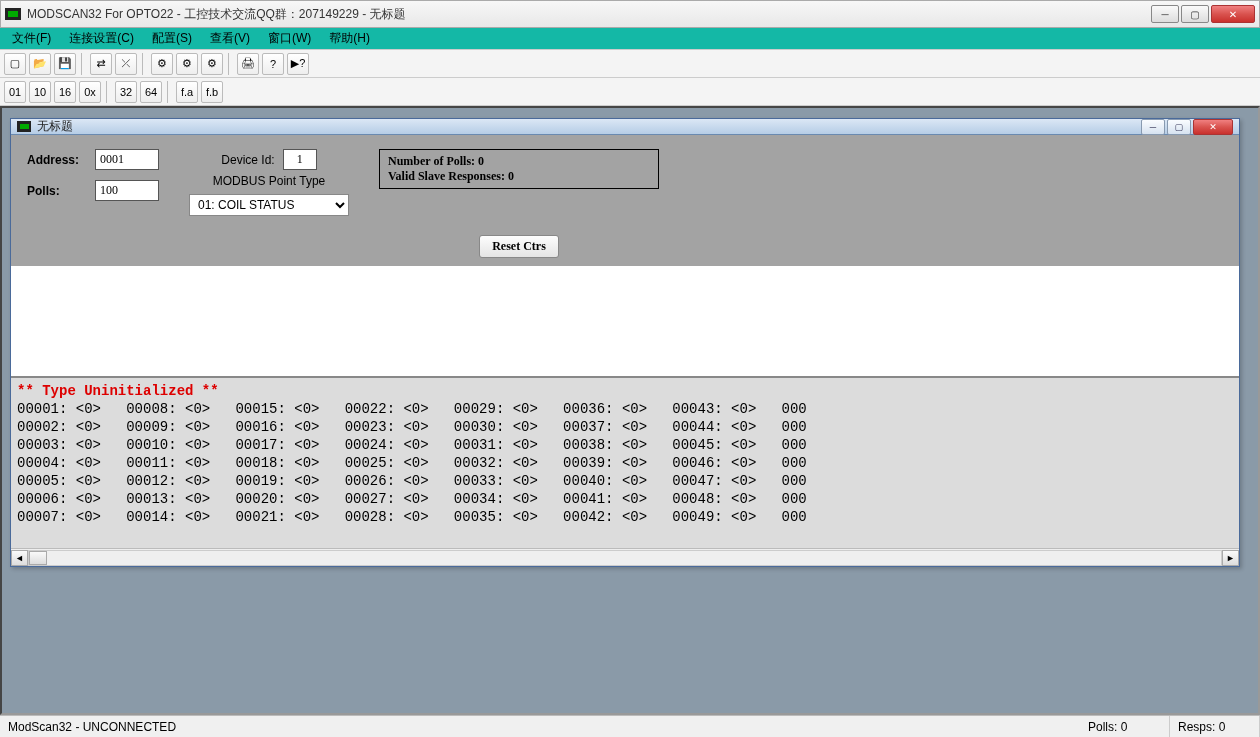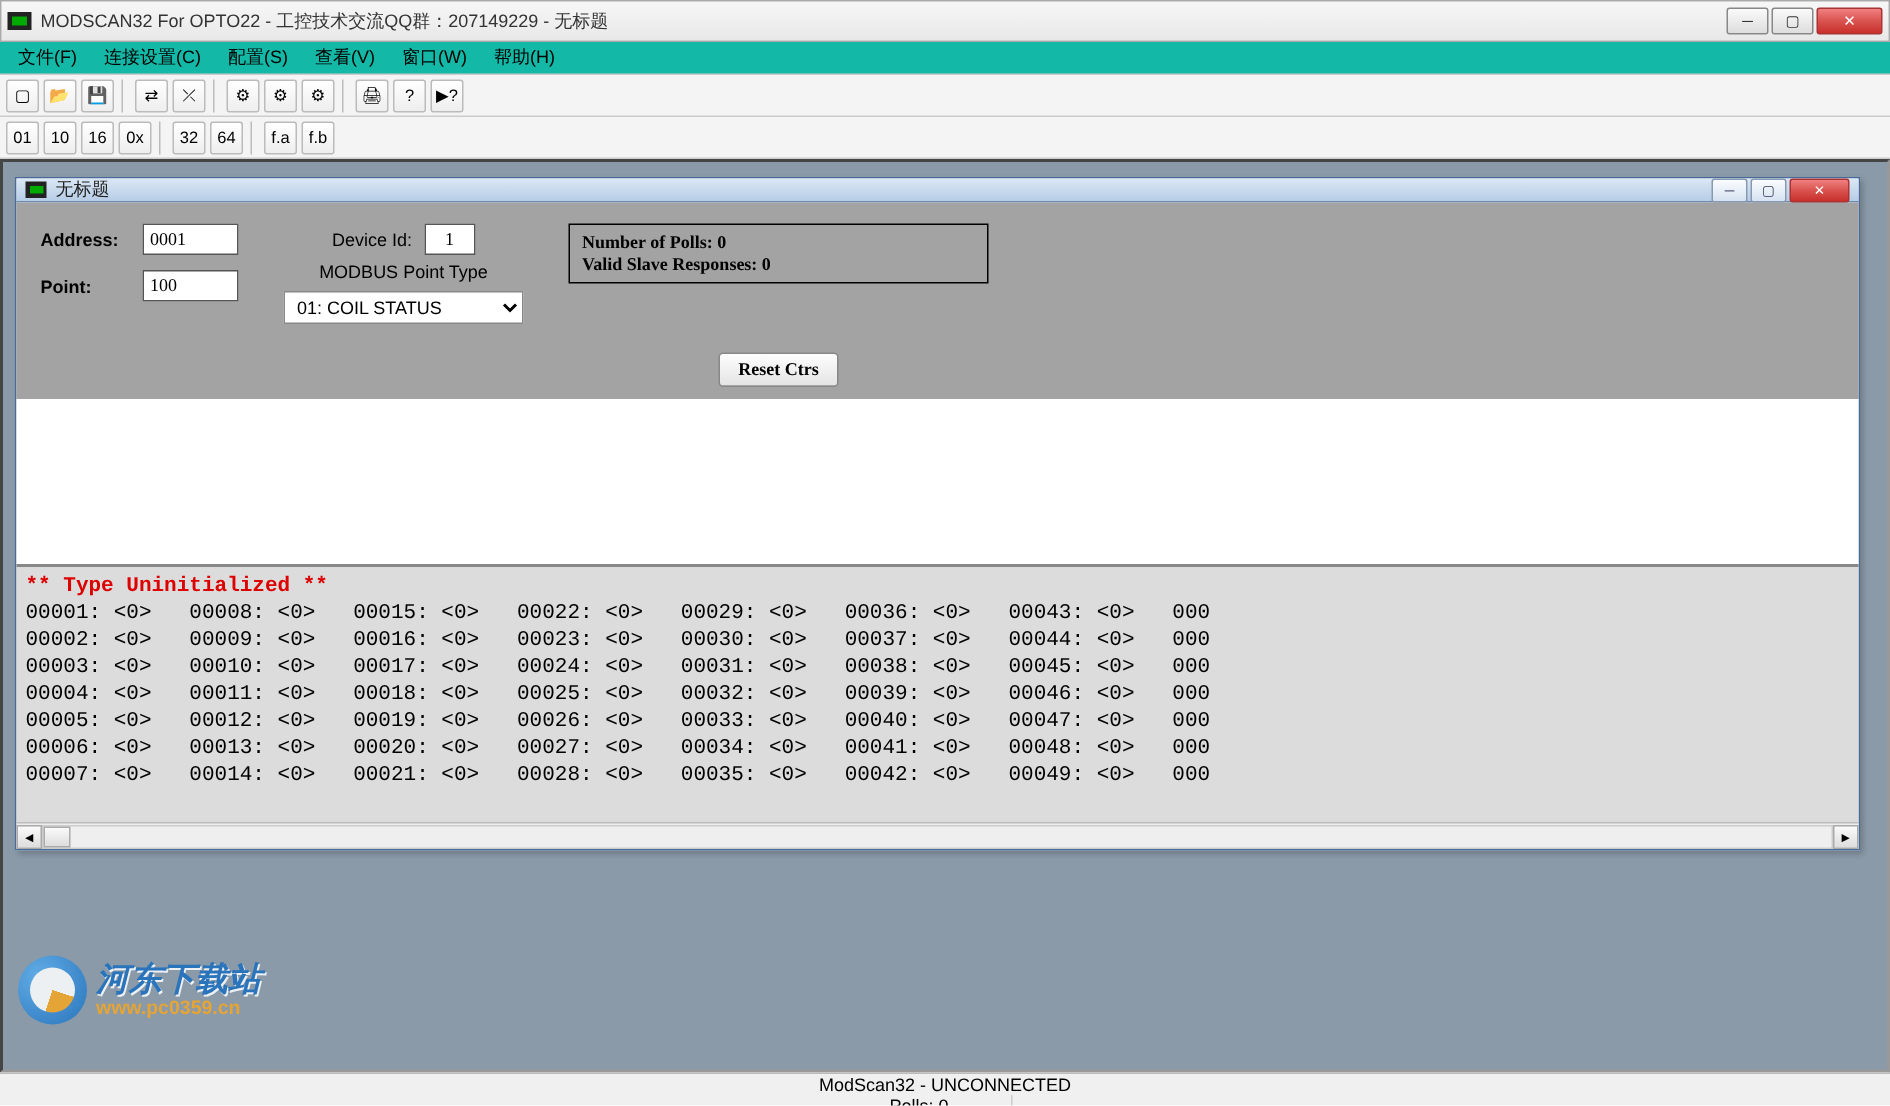--- a/index.html
+++ b/index.html
@@ -54,21 +54,21 @@
 
 .data-area{ border-top:2px solid #888; background:#dcdcdc; padding:4px 6px; font-family:"Courier New",monospace; font-size:14px; line-height:18px; overflow:hidden; height:172px;}
 .data-header{ color:#d00; font-weight:bold;}
 .data-grid{ color:#000; white-space:pre;}
 .hscroll{ height:18px; background:#eee; border-top:1px solid #bbb; display:flex; align-items:center;}
 .hscroll .arrow{ width:17px; height:16px; border:1px solid #aaa; background:linear-gradient(#fafafa,#ddd); display:flex; align-items:center; justify-content:center; cursor:pointer; font-size:9px;}
 .hscroll .track{ flex:1; height:16px; background:#efefef; border:1px solid #ccc; position:relative;}
 .hscroll .thumb{ position:absolute; left:0; top:0; width:18px; height:14px; background:linear-gradient(#fafafa,#ddd); border:1px solid #aaa;}
 
 
-.statusbar{ position:absolute; left:0; right:0; bottom:0; height:22px; background:#f0f0f0; border-top:1px solid #bbb; display:flex; align-items:center; font-size:12px;flex-direction:column;}
+.statusbar{ position:absolute; left:0; right:0; bottom:0; height:22px; background:#f0f0f0; border-top:1px solid #bbb; display:flex; align-items:center; font-size:12px;}
 .statusbar .cell{ padding:0 8px; border-right:1px solid #ccc; height:100%; display:flex; align-items:center;}
 .statusbar .cell.main{ flex:1; border-right:none;}
 .statusbar .cell.r{ width:90px;}
 
 
 .watermark{ position:absolute; left:10px; bottom:30px; opacity:.85; display:flex; align-items:center; gap:6px; pointer-events:none;}
 .watermark .logo{ width:46px; height:46px; border-radius:50%; background:radial-gradient(circle at 30% 30%,#5ab0f0,#1a6ec0); position:relative; overflow:hidden;}
 .watermark .logo::before{content:"";position:absolute;inset:8px;border-radius:50%;background:conic-gradient(#fff 0 30%,#f5a623 30% 55%,#fff 55% 100%);}
 .watermark .txt{ display:flex; flex-direction:column; line-height:1.1;}
 .watermark .cn{ font-size:22px; font-weight:bold; font-style:italic; color:#1a6ec0; text-shadow:1px 1px #fff;}
@@ -138,21 +138,21 @@
       </div>
     </div>
 
     <div class="form">
       <div class="form-col">
         <div class="form-row">
           <span class="form-label">Address:</span>
           <input class="form-input" value="0001" style="">
         </div>
         <div class="form-row">
-          <span class="form-label">Point:</span>
+          <span class="form-label">Polls:</span>
           <input class="form-input" value="100" style="">
         </div>
       </div>
 
       <div class="form-middle">
         <div class="row1">
           <span class="lbl">Device Id:</span>
           <input class="form-input" style="width: 34px; text-align: center;" value="1">
         </div>
         <div class="lbl">MODBUS Point Type</div>
@@ -190,26 +190,19 @@
 
     <div class="hscroll">
       <div class="arrow">◄</div>
       <div class="track">
           <div class="thumb"></div>
         </div>
       <div class="arrow">►</div>
     </div>
   </div>
 
-  <div class="watermark">
-    <div class="logo"></div>
-    <div class="txt">
-      <div class="cn">河东下载站</div>
-      <div class="url">www.pc0359.cn</div>
-    </div>
-  </div>
 </div>
 
 <div class="statusbar">
   <div class="cell main">ModScan32 - UNCONNECTED</div>
   <div class="cell r">Polls: 0</div>
   <div class="cell r">Resps: 0</div>
 </div>
 
 </body></html>

